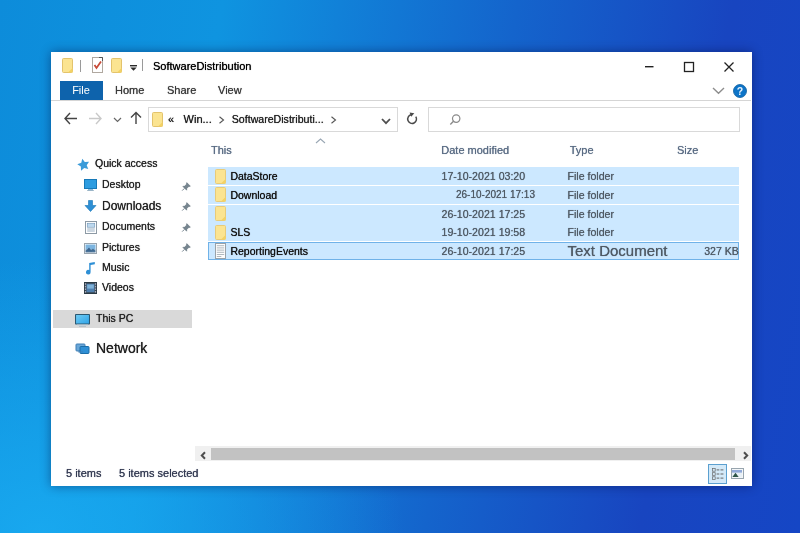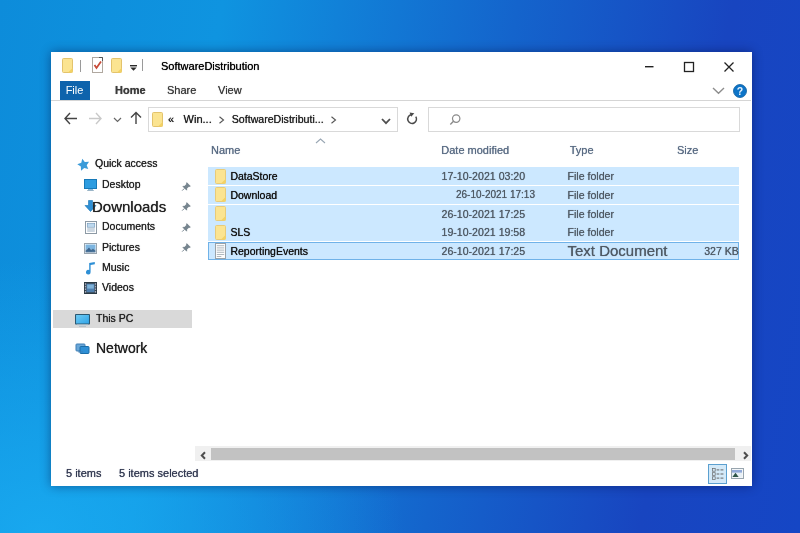--- a/index.html
+++ b/index.html
@@ -37,34 +37,34 @@
     </svg>
   <svg class="abs" style="left:60px;top:6px" width="11" height="15" viewBox="0 0 11 15">
       <rect x="0.5" y="0.5" width="10" height="14" rx="1" fill="#fbe491" stroke="#e3c36c"></rect>
       <path d="M6 14.5 L10.5 14.5 L10.5 10 Z" fill="#f3d264"></path>
     </svg>
   <svg class="abs" style="left:79px;top:13px" width="7" height="6" viewBox="0 0 7 6">
       <rect x="0" y="0" width="7" height="1.4" fill="#2b2b2b"></rect>
       <path d="M0.3 2.6 L6.7 2.6 L3.5 5.8 Z" fill="#2b2b2b"></path>
     </svg>
   <div class="vsep" style="left:90.5px;top:7px"></div>
-  <div class="txt" style="left:110px;top:0;font-size:11px;color:#000;line-height:28px;">SoftwareDistribution</div>
+  <div class="txt" style="left:102px;top:0;font-size:11px;color:#000;line-height:28px;">SoftwareDistribution</div>
   <svg class="abs" style="left:588px;top:0" width="30" height="28" viewBox="0 0 30 28">
       <rect x="6" y="14" width="8.5" height="1.4" fill="#222"></rect>
     </svg>
   <svg class="abs" style="left:623px;top:0" width="30" height="28" viewBox="0 0 30 28">
       <rect x="10.5" y="10.5" width="9" height="9" fill="none" stroke="#222" stroke-width="1.3"></rect>
     </svg>
   <svg class="abs" style="left:663px;top:0" width="30" height="28" viewBox="0 0 30 28">
       <path d="M10.5 10.5 L19.5 19.5 M19.5 10.5 L10.5 19.5" stroke="#222" stroke-width="1.3"></path>
     </svg>
 
   <div class="abs" style="left:0;top:48px;width:700px;height:1px;background:#d5d5d5"></div>
-  <div class="abs" style="left:8.5px;top:28.5px;width:30px;height:19.5px;background:#0e63ac;color:#fff;font-size:11px;text-align:center;line-height:19px;">File</div>
-  <div class="txt" style="left:64px;top:28px;color:#3b3b3b;line-height:20px;font-weight:bold;">Home</div>
+  <div class="abs" style="left:8.5px;top:28.5px;width:43px;height:19.5px;background:#0e63ac;color:#fff;font-size:11px;text-align:center;line-height:19px;">File</div>
+  <div class="txt" style="left:64px;top:28px;color:#3b3b3b;line-height:20px;">Home</div>
   <div class="txt" style="left:116px;top:28px;color:#3b3b3b;line-height:20px;">Share</div>
   <div class="txt" style="left:167px;top:28px;color:#3b3b3b;line-height:20px;">View</div>
   <svg class="abs" style="left:661px;top:35px" width="13" height="8" viewBox="0 0 13 8">
       <path d="M1 1 L6.5 6.3 L12 1" stroke="#8d8d8d" stroke-width="1.4" fill="none"></path>
     </svg>
   <svg class="abs" style="left:682px;top:31.5px" width="14" height="14" viewBox="0 0 14 14">
       <circle cx="7" cy="7" r="6.5" fill="#0d74c8" stroke="#0a5a9c" stroke-width="0.8"></circle>
       <text x="7" y="10.6" font-size="10.5" font-weight="bold" fill="#e8f2fc" text-anchor="middle" font-family="Liberation Sans">?</text>
     </svg>
 
@@ -117,21 +117,21 @@
   <svg class="abs" style="left:33px;top:126.7px" width="13" height="12" viewBox="0 0 13 12">
       <rect x="0.5" y="0.5" width="12" height="9" fill="#2d9ce0" stroke="#1779b8"></rect>
       <rect x="4" y="10.5" width="5" height="1" fill="#1779b8"></rect>
       <rect x="3" y="11.2" width="7" height="0.8" fill="#9db4c4"></rect>
     </svg>
   <div class="txt" style="left:51px;top:125.7px;color:#222;line-height:13px;font-size:10.5px">Desktop</div>
 
   <svg class="abs" style="left:33px;top:148px" width="13" height="13" viewBox="0 0 13 13">
       <path d="M4.5 0.5 L8.5 0.5 L8.5 5.5 L12 5.5 L6.5 11.5 L1 5.5 L4.5 5.5 Z" fill="#2e8fd5" stroke="#1876b4" stroke-width="0.6"></path>
     </svg>
-  <div class="txt" style="left:41px;top:147.5px;color:#222;line-height:13px;font-size:15px">Downloads</div>
+  <div class="txt" style="left:51px;top:147.5px;color:#222;line-height:13px;font-size:12px">Downloads</div>
 
   <svg class="abs" style="left:33.5px;top:168.5px" width="12" height="13" viewBox="0 0 12 13">
       <rect x="0.5" y="0.5" width="11" height="12" fill="#fff" stroke="#8d9aa5"></rect>
       <rect x="2.2" y="2.2" width="7.6" height="4" fill="#bcd8ee" stroke="#5f87ac" stroke-width="0.5"></rect>
       <rect x="2.2" y="7.5" width="7.6" height="1" fill="#9ab0c4"></rect>
       <rect x="2.2" y="9.5" width="7.6" height="1" fill="#9ab0c4"></rect>
     </svg>
   <div class="txt" style="left:51px;top:168px;color:#222;line-height:13px;font-size:10.5px">Documents</div>
 
   <svg class="abs" style="left:33px;top:190.7px" width="13" height="11" viewBox="0 0 13 11">
@@ -193,21 +193,21 @@
     </svg>
   <svg class="abs" style="left:129.5px;top:170.5px" width="10" height="10" viewBox="0 0 10 10">
       <path d="M5.8 0.6 L9.4 4.2 L7.5 4.7 L5.9 6.3 L5.6 8.2 L1.8 4.4 L3.7 4.1 L5.3 2.5 Z" fill="#76858f" stroke="#5f6e78" stroke-width="0.5"></path>
       <path d="M1.2 8.6 L3.4 6.4" stroke="#76858f" stroke-width="1"></path>
     </svg>
   <svg class="abs" style="left:129.5px;top:191.3px" width="10" height="10" viewBox="0 0 10 10">
       <path d="M5.8 0.6 L9.4 4.2 L7.5 4.7 L5.9 6.3 L5.6 8.2 L1.8 4.4 L3.7 4.1 L5.3 2.5 Z" fill="#76858f" stroke="#5f6e78" stroke-width="0.5"></path>
       <path d="M1.2 8.6 L3.4 6.4" stroke="#76858f" stroke-width="1"></path>
     </svg>
 
-  <div class="txt" style="left:160px;top:92px;color:#5a6c84;line-height:13px">Name</div>
+  <div class="txt" style="left:160px;top:92px;color:#5a6c84;line-height:13px">This</div>
   <svg class="abs" style="left:264px;top:86px" width="11" height="6" viewBox="0 0 11 6">
       <path d="M1 5 L5.5 1 L10 5" stroke="#9aa7b4" stroke-width="1.1" fill="none"></path>
     </svg>
   <div class="txt" style="left:390.3px;top:92px;color:#5a6c84;line-height:13px">Date modified</div>
   <div class="txt" style="left:518.7px;top:92px;color:#5a6c84;line-height:13px">Type</div>
   <div class="txt" style="left:626px;top:92px;color:#5a6c84;line-height:13px">Size</div>
 
   <div class="abs" style="left:157.4px;top:115px;width:531px;height:18px;background:#cce8ff"></div>
   <div class="abs" style="left:157.4px;top:133.8px;width:531px;height:18px;background:#cce8ff"></div>
   <div class="abs" style="left:157.4px;top:152.6px;width:531px;height:18px;background:#cce8ff"></div>

